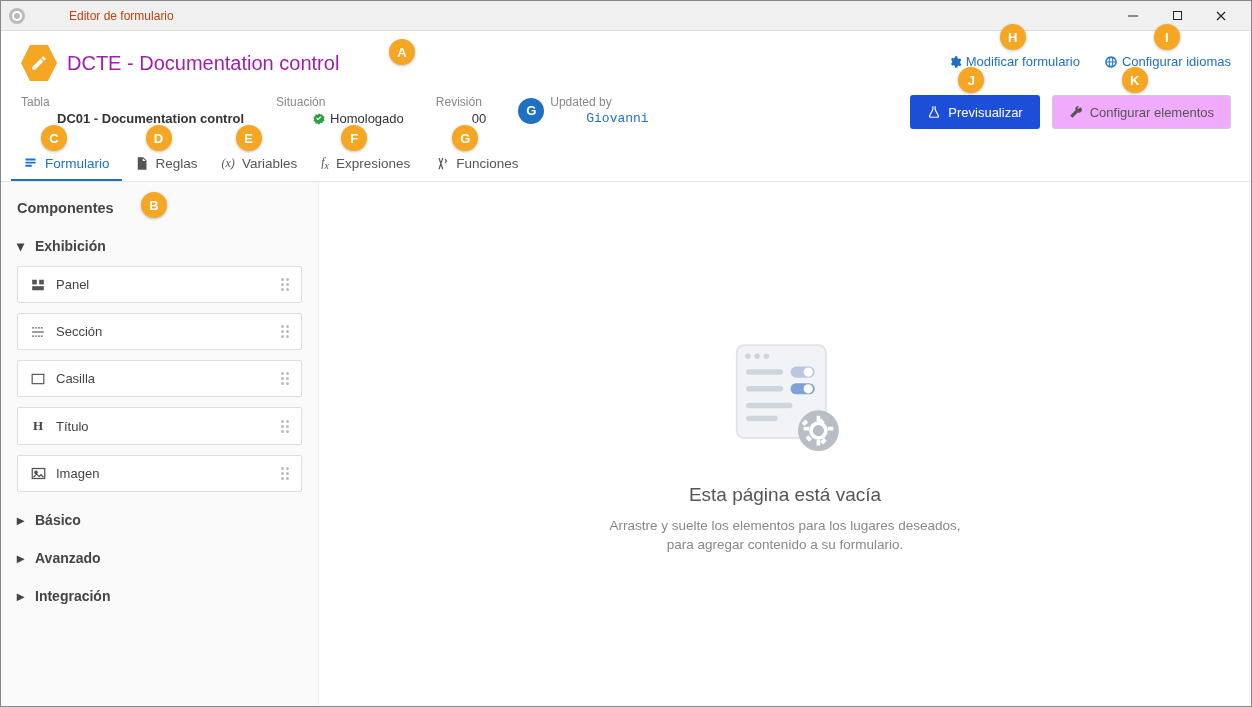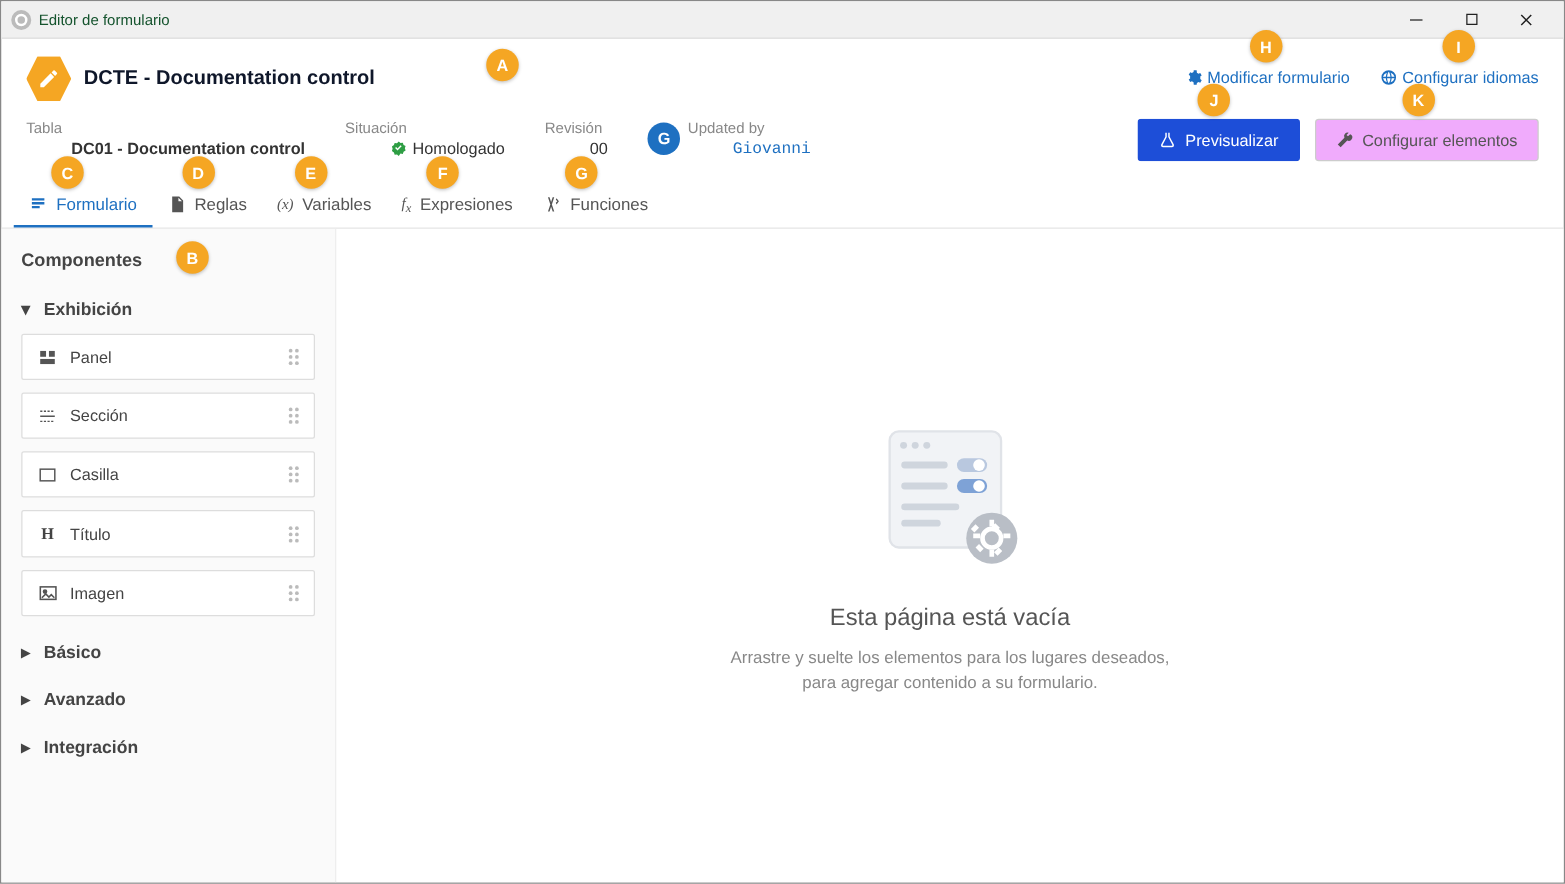--- a/index.html
+++ b/index.html
@@ -23,41 +23,41 @@
     border-bottom: 1px solid #ddd;
   }
   .titlebar .app-icon {
     width: 16px; height: 16px; border-radius: 50%;
     background: #bbb; display: inline-block; margin-right: 6px;
     position: relative;
   }
   .titlebar .app-icon::after{
     content:""; position:absolute; inset:3px; border:2px solid #fff; border-radius:50%;
   }
-  .titlebar .title { color: #14532d; font-size: 12px; }
+  .titlebar .title { color: #c2410c; font-size: 12px; margin-left: 38px; }
   .titlebar .win-controls { margin-left: auto; display: flex; gap: 0; }
   .titlebar .win-btn {
     width: 44px; height: 28px; display:flex; align-items:center; justify-content:center;
     color:#222; font-size:14px; cursor:pointer;
   }
 
   .content { display:flex; flex-direction:column; height: calc(100% - 30px); padding: 0; }
 
   
   .header {
     display:flex; align-items:center; padding: 14px 20px 0 20px;
   }
   .form-icon {
     width: 36px; height: 36px; background:#f5a623;
     display:inline-flex; align-items:center; justify-content:center;
     margin-right:10px; border-radius:4px;
     clip-path: polygon(25% 0, 75% 0, 100% 50%, 75% 100%, 25% 100%, 0 50%);
   }
   .form-icon svg { width:18px; height:18px; fill:#fff; }
-  .form-title { font-size:16px; font-weight:700; color:#0f172a; }
+  .form-title { font-size:20px; font-weight:400; color:#a21caf; }
   .header-links { margin-left:auto; display:flex; gap:24px; }
   .header-link { color:#1e70c1; font-size:13px; display:inline-flex; align-items:center; gap:4px; cursor:pointer; }
   .header-link svg { width:14px; height:14px; fill:#1e70c1; }
 
   
   .meta-row {
     display:flex; align-items:flex-start; padding: 14px 20px 0 20px; gap: 32px;
   }
   .meta-block { display:flex; flex-direction:column; gap:2px; }
   .meta-label { font-size:12px; color:#888; }
@@ -96,21 +96,21 @@
   }
   .tab.active { color:#1e70c1; border-bottom-color:#1e70c1; }
   .tab svg { width:15px; height:15px; fill:currentColor; }
   .tab .fxlabel { font-style:italic; font-size:12px; font-family:serif; }
 
   
   .body {
     flex:1; display:flex; overflow:hidden;
   }
   .sidebar {
-    width: 268px; background:#fafafa; border-right:1px solid #eee;
+    width: 318px; background:#fafafa; border-right:1px solid #eee;
     padding: 18px 16px; overflow-y:auto;
   }
   .sidebar-title { font-size:14.5px; font-weight:600; color:#444; margin-bottom:16px; }
   .accordion-section { margin-bottom:10px; }
   .accordion-header {
     display:flex; align-items:center; gap:8px; cursor:pointer;
     font-size:14px; font-weight:600; color:#444; padding:6px 0;
   }
   .accordion-header .chev { width:10px; display:inline-block; }
   .component-list { padding:6px 0 4px 0; display:flex; flex-direction:column; gap:10px; }

